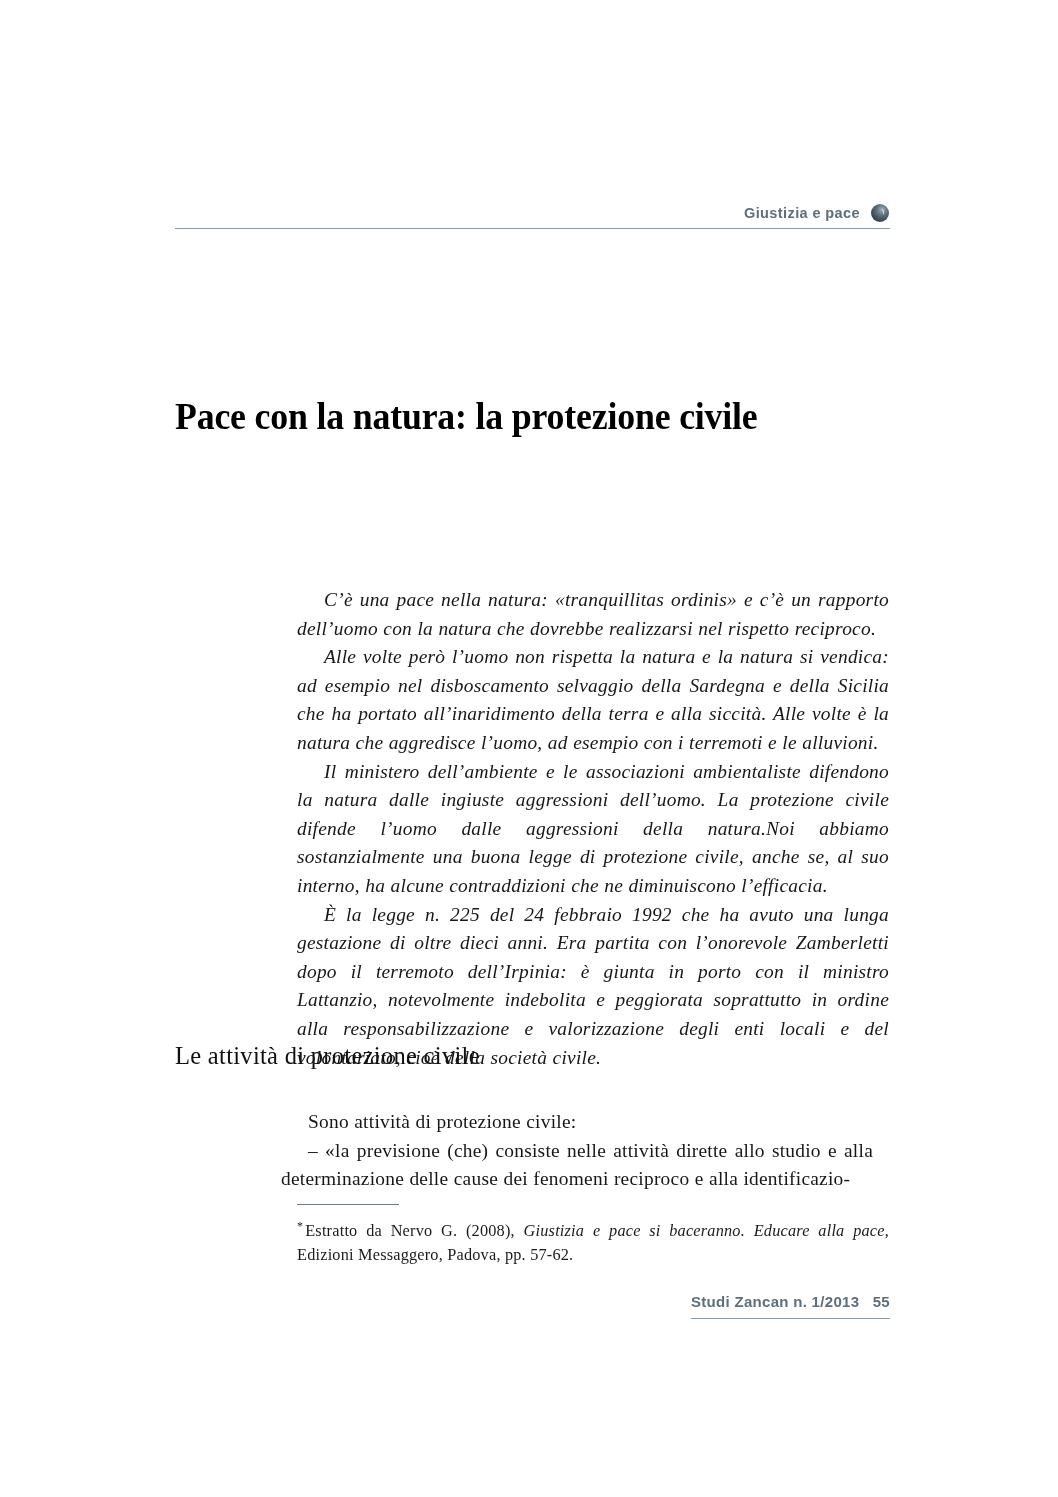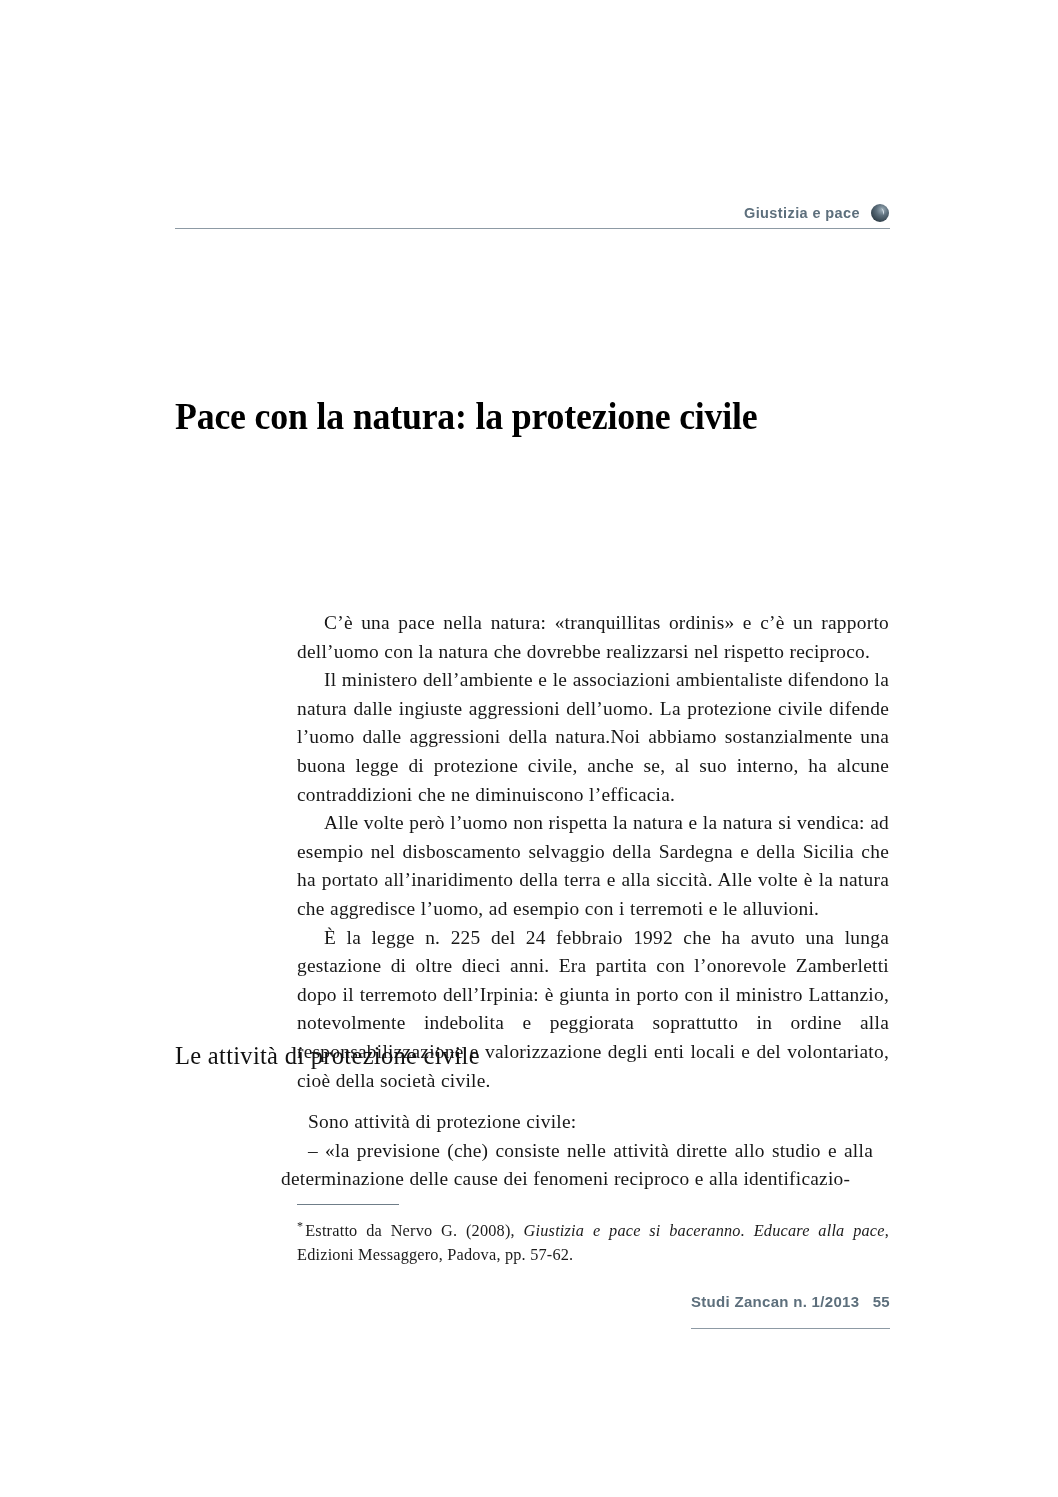--- a/index.html
+++ b/index.html
@@ -71,22 +71,23 @@
     color: #000000;
     transform: scaleX(0.93);
     transform-origin: left center;
     white-space: nowrap;
   }
 
   
   .body-column {
     position: absolute;
     left: 297px;
-    top: 597px;
+    top: 574px;
     width: 592px;
+    font-style: italic;
   }
   .body-par {
     margin: 0;
     text-align: justify;
     text-indent: 27px;
     font-size: 19.4px;
     line-height: 28.6px;
     letter-spacing: 0.25px;
     color: #171717;
     word-spacing: 0.3px;
@@ -154,21 +155,21 @@
     text-align: right;
   }
   .page-footer-inner {
     display: inline-block;
     font-family: "Liberation Sans", "DejaVu Sans", sans-serif;
     font-weight: bold;
     font-size: 15px;
     letter-spacing: 0.3px;
     color: #5d6f7c;
     border-bottom: 1px solid #8d9aa4;
-    padding-bottom: 18px;
+    padding-bottom: 8px;
     white-space: pre;
   }
 </style>
 </head>
 <body>
 
 <div class="page">
 
   <div class="running-header">
     <div class="running-header-inner">
@@ -188,22 +189,22 @@
         </svg>
       </span>
     </div>
     <div class="header-rule"></div>
   </div>
 
   <h1 class="doc-title">Pace con la natura: la protezione civile</h1>
 
   <div class="body-column">
     <p class="body-par">C’è una pace nella natura: «tranquillitas ordinis» e c’è un rapporto dell’uomo con la natura che dovrebbe realizzarsi nel rispetto reciproco.</p>
+    <p class="body-par">Alle volte però l’uomo non rispetta la natura e la natura si vendica: ad esempio nel disboscamento selvaggio della Sardegna e della Sicilia che ha portato all’inaridimento della terra e alla siccità. Alle volte è la natura che aggredisce l’uomo, ad esempio con i terremoti e le alluvioni.</p>
     <p class="body-par">Il ministero dell’ambiente e le associazioni ambientaliste difendono la natura dalle ingiuste aggressioni dell’uomo. La protezione civile difende l’uomo dalle aggressioni della natura.Noi abbiamo sostanzialmente una buona legge di protezione civile, anche se, al suo interno, ha alcune contraddizioni che ne diminuiscono l’efficacia.</p>
-    <p class="body-par">Alle volte però l’uomo non rispetta la natura e la natura si vendica: ad esempio nel disboscamento selvaggio della Sardegna e della Sicilia che ha portato all’inaridimento della terra e alla siccità. Alle volte è la natura che aggredisce l’uomo, ad esempio con i terremoti e le alluvioni.</p>
     <p class="body-par">È la legge n. 225 del 24 febbraio 1992 che ha avuto una lunga gestazione di oltre dieci anni. Era partita con l’onorevole Zamberletti dopo il terremoto dell’Irpinia: è giunta in porto con il ministro Lattanzio, notevolmente indebolita e peggiorata soprattutto in ordine alla responsabilizzazione e valorizzazione degli enti locali e del volontariato, cioè della società civile.</p>
   </div>
 
   <h2 class="section-heading">Le attività di protezione civile</h2>
 
   <div class="body-column-2">
     <p class="body-par">Sono attività di protezione civile:</p>
     <p class="body-par">– «la previsione (che) consiste nelle attività dirette allo studio e alla determinazione delle cause dei fenomeni reciproco e alla identificazio-</p>
   </div>
 

